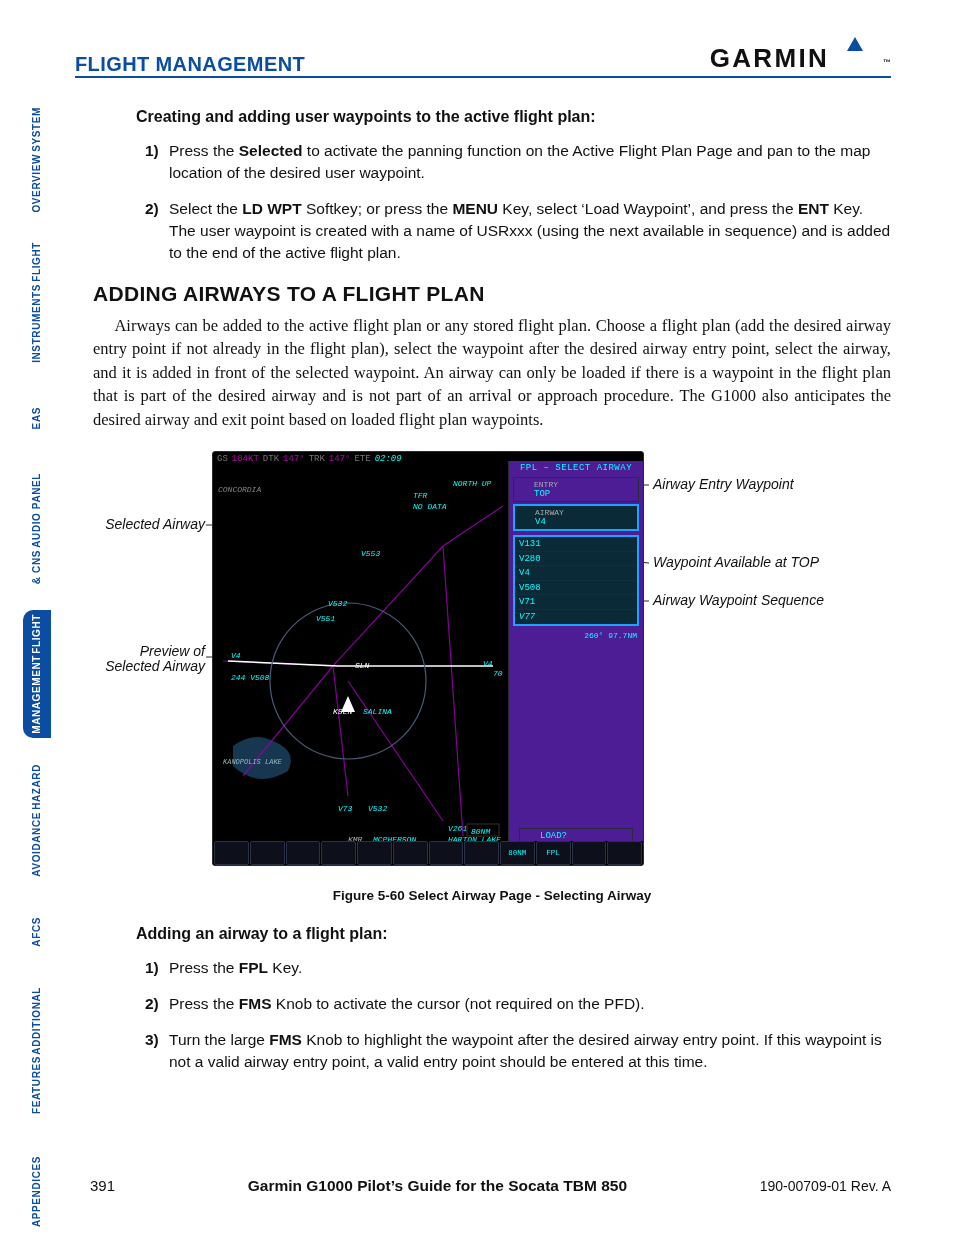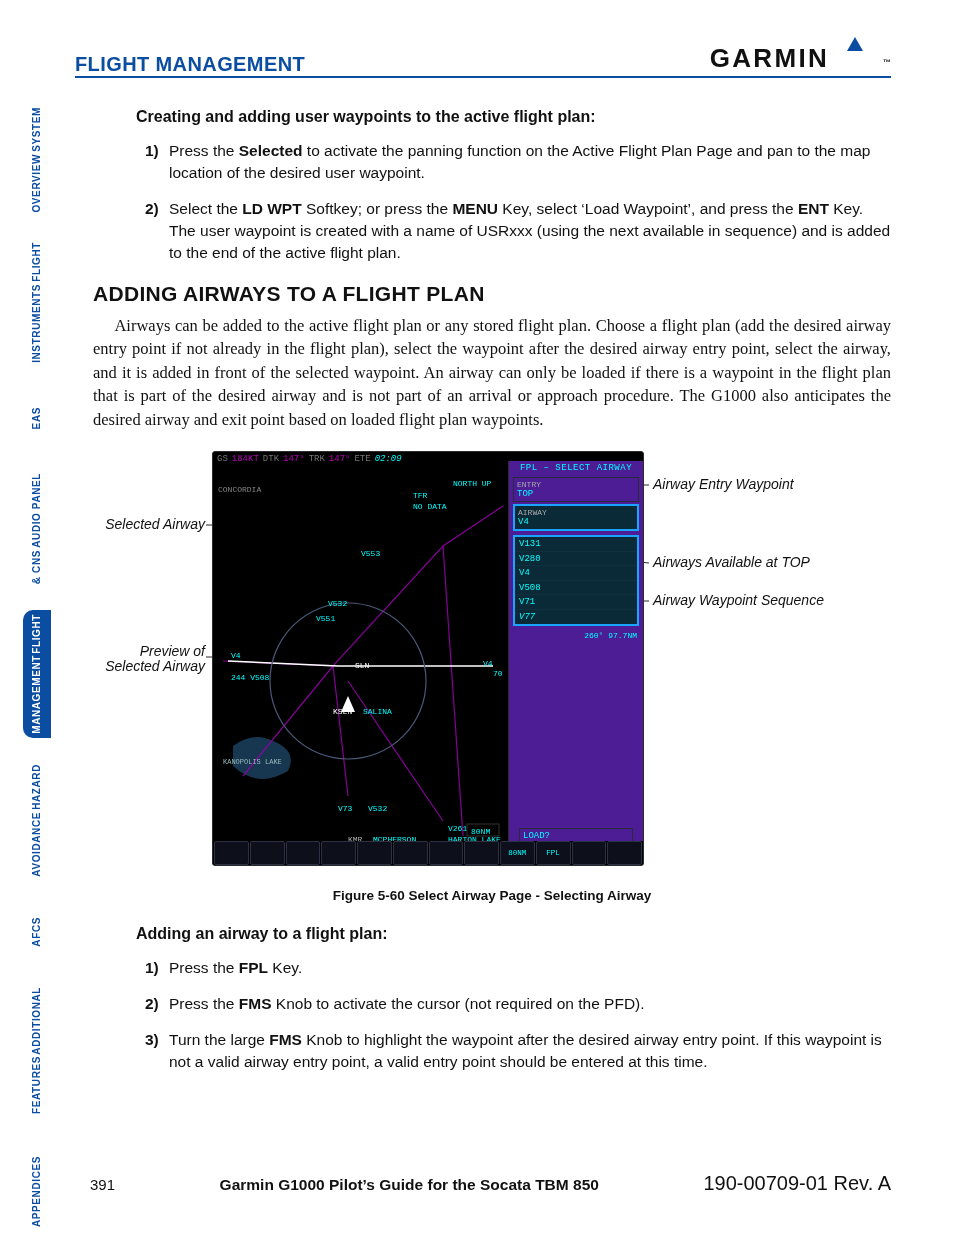--- a/index.html
+++ b/index.html
@@ -67,42 +67,42 @@
          background: #000; border: 1px solid #2b2b2b; border-radius: 3px; overflow: hidden;
          font-family: "Lucida Console","Courier New",monospace; font-size: 10px; }
   .mfd .topbar { position: absolute; top: 0; left: 0; right: 134px; height: 14px;
                  display: flex; gap: 4px; color: #555; font-size: 9px; align-items: center; padding-left: 4px; }
   .mfd .topbar .lbl { color: #777; }
   .mfd .topbar .mag { color: #b800b8; }
   .mfd .topbar .cyan { color: #0ff; font-style: italic; }
   .mfd .fpl-right { position: absolute; top: 0; right: 0; width: 134px; height: 100%;
                     background: #4c1d95; border-left: 1px solid #2b2b2b; margin-top: 9px; }
   .fpl-title { color: #0ff; font-size: 9px; text-align: center; padding: 2px 0; letter-spacing: 0.5px; }
-  .fpl-box { border: 1px solid #2a2a3a; margin: 2px 4px; padding: 2px 3px; color: #0ff; font-size: 9px; }
+  .fpl-box { border: 1px solid #2a2a3a; margin: 2px 4px; padding: 2px 20px; color: #0ff; font-size: 9px; }
   .fpl-box .lbl { color: #aaa; font-size: 8px; }
   .fpl-box.hl { border: 2px solid #1aa3ff; background: #0b2a38; }
   .fpl-list { margin: 4px 4px; border: 2px solid #1aa3ff; background: #0b2a38; }
   .fpl-list .row { padding: 1.8px 4px; color: #0ff; font-size: 9px; border-bottom: 1px solid #103040; }
   .fpl-list .row:last-child { border-bottom: none; font-style: italic; }
   .fpl-foot { color: #0ff; font-size: 8px; padding: 1px 6px; display: flex; justify-content: space-between; }
-  .navmap { position: absolute; inset: 14px 134px 24px 0; overflow: hidden; }
+  .navmap { position: absolute; inset: 14px 134px 24px 0; overflow: hidden; font-style: italic; }
   .navmap svg { width: 100%; height: 100%; display: block; }
   .softkeys { position: absolute; bottom: 0; left: 0; right: 0; height: 24px;
               display: flex; gap: 1px; padding: 0 1px; background: #000; }
   .softkeys .key { flex: 1; background: #0d0f1a; border: 1px solid #2c3246; border-radius: 2px;
                    font-size: 7.5px; color: #0ff; display: flex; align-items: center; justify-content: center; }
 
   .fig-caption { text-align: center; font-weight: 700; font-size: 13.5px; margin-top: 4px; }
 
   
   .footer { position: absolute; left: 90px; right: 63px; bottom: 40px;
             display: flex; justify-content: space-between; align-items: baseline; font-size: 15px; }
   .footer .pn { font-size: 15px; }
   .footer .title { font-weight: 700; font-size: 15.5px; }
-  .footer .rev { font-size: 20px; }
+  .footer .rev { font-size: 14px; }
 </style>
 </head>
 <body>
 
 <div class="page">
 
   <div class="tabs">
       <div class="tab h-tall">
         <div class="tab-label-wrap">
           <span class="tab-label">SYSTEM</span>
@@ -176,21 +176,21 @@
     <div class="section-head">ADDING AIRWAYS TO A FLIGHT PLAN</div>
     <p class="bodytext">Airways can be added to the active flight plan or any stored flight plan.  Choose a flight plan (add the desired airway entry point if not already in the flight plan), select the waypoint after the desired airway entry point, select the airway, and it is added in front of the selected waypoint.  An airway can only be loaded if there is a waypoint in the flight plan that is part of the desired airway and is not part of an arrival or approach procedure.  The G1000 also anticipates the desired airway and exit point based on loaded flight plan waypoints.</p>
 
     <div class="figure-block">
 
       <div class="annot left" style="left:0; top:72px; width:112px;">Selected Airway</div>
       <div class="annot left" style="left:0; top:199px; width:112px;">Preview of</div>
       <div class="annot left" style="left:0; top:214px; width:112px;">Selected Airway</div>
 
       <div class="annot right" style="left:560px; top:32px;">Airway Entry Waypoint</div>
-      <div class="annot right" style="left:560px; top:110px;">Airways Available at TOP</div>
+      <div class="annot right" style="left:560px; top:110px;">Waypoint Available at TOP</div>
       <div class="annot right" style="left:560px; top:148px;">Airway Waypoint Sequence</div>
 
       <svg style="position:absolute; left:0; top:0; width:100%; height:420px; pointer-events:none;">
         <g stroke="#111" stroke-width="0.9" fill="none">
           <line x1="113" y1="80" x2="426" y2="80"></line>
           <line x1="113" y1="212" x2="360" y2="212"></line>
           <line x1="556" y1="40" x2="453" y2="40"></line>
           <line x1="556" y1="118" x2="453" y2="108"></line>
           <line x1="556" y1="156" x2="500" y2="156"></line>
         </g>

